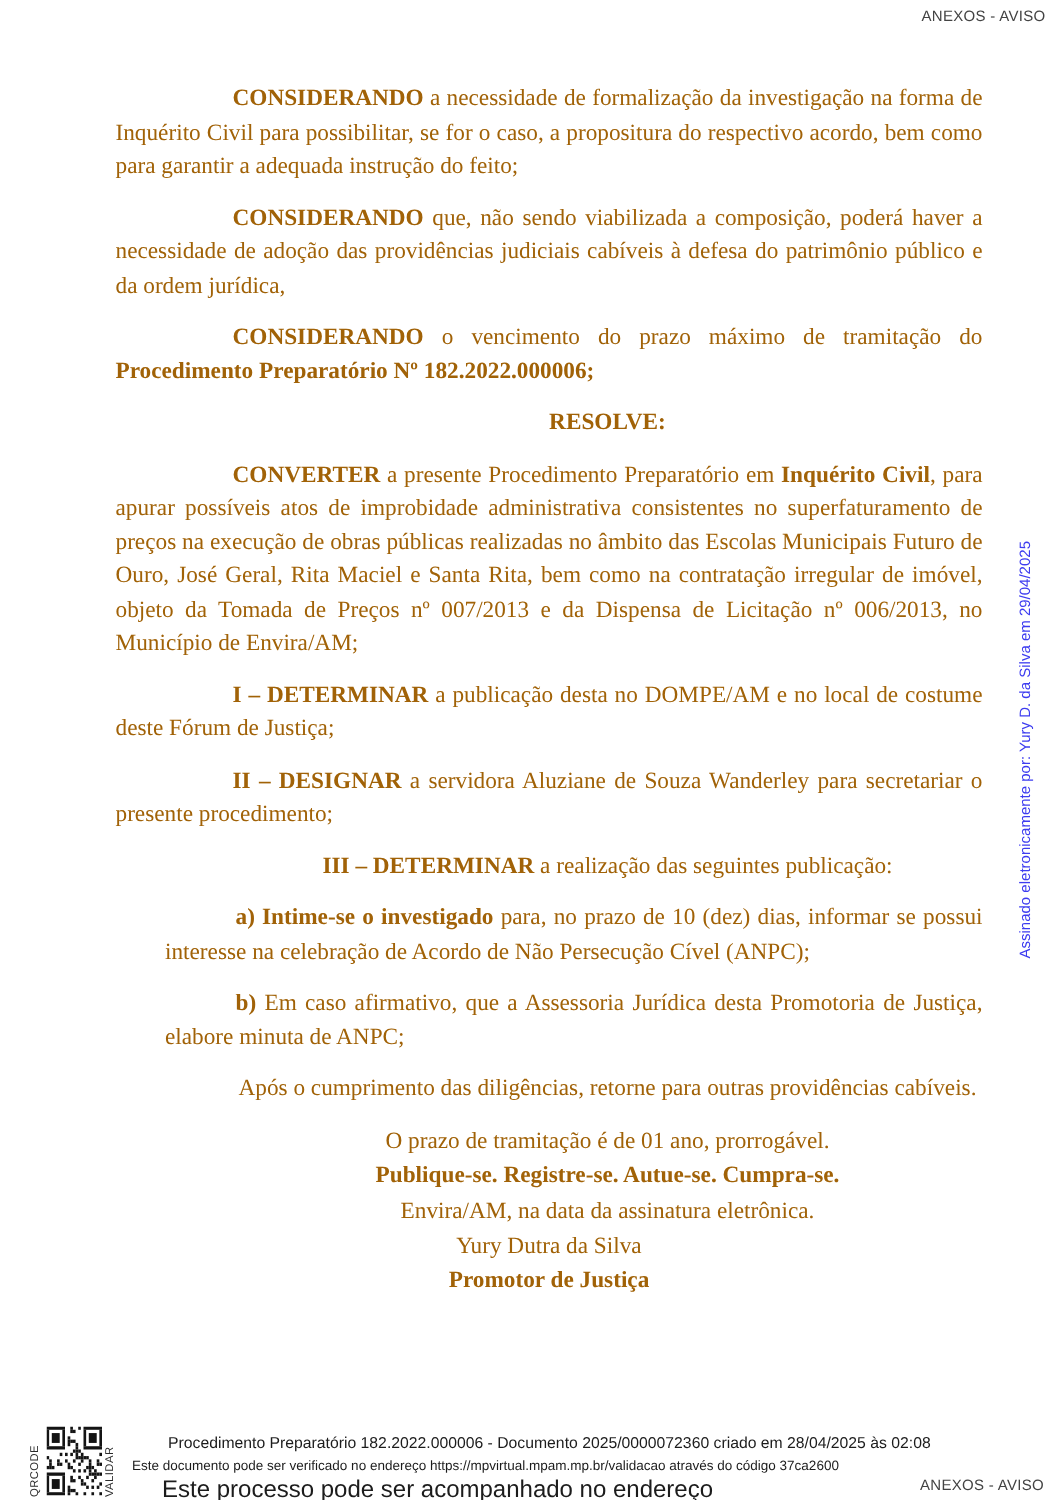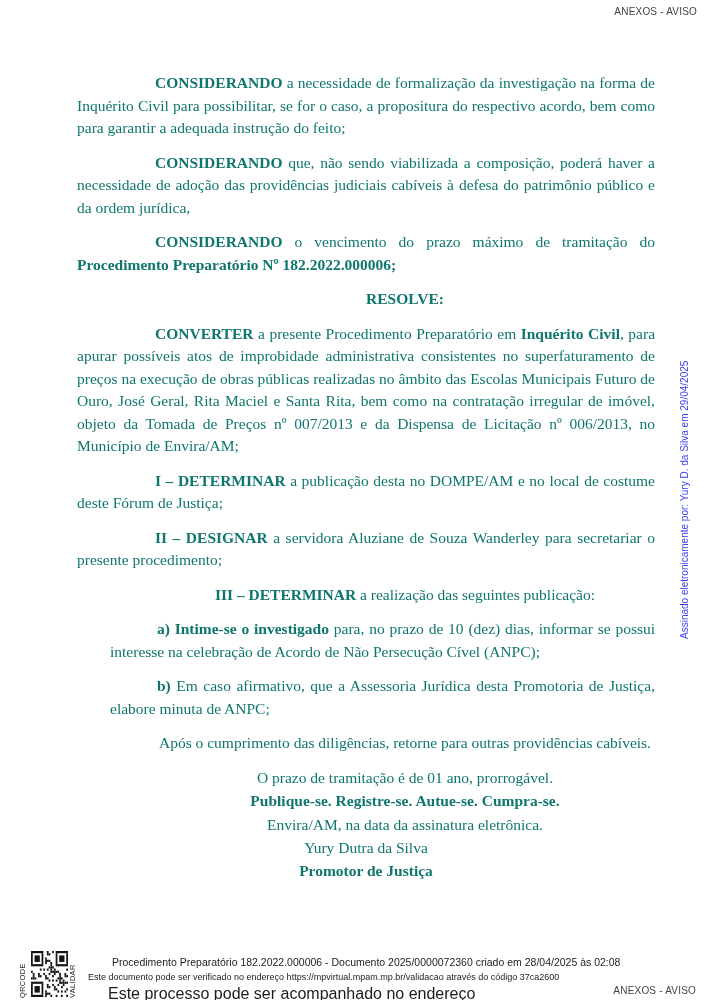--- a/index.html
+++ b/index.html
@@ -17,22 +17,22 @@
     font-size:10px;
     letter-spacing:.2px;
     color:#434343;
     white-space:nowrap;
   }
   .corner-label.top { top:6px; right:9px; }
   .corner-label.bottom { top:985px; right:10px; }
 
   .doc-body {
     position:absolute;
-    left:77px; top:72px; width:578px;
-    color:#0f766e;
+    left:77px; top:55px; width:578px;
+    color:#a16207;
   }
   .para {
     margin:0 0 12px 0;
     font-size:15.5px;
     line-height:22.5px;
     text-align:justify;
     text-indent:78px;
   }
   .para .bold { font-weight:bold; }
   .para.sub { margin-left:33px; text-indent:47px; }

